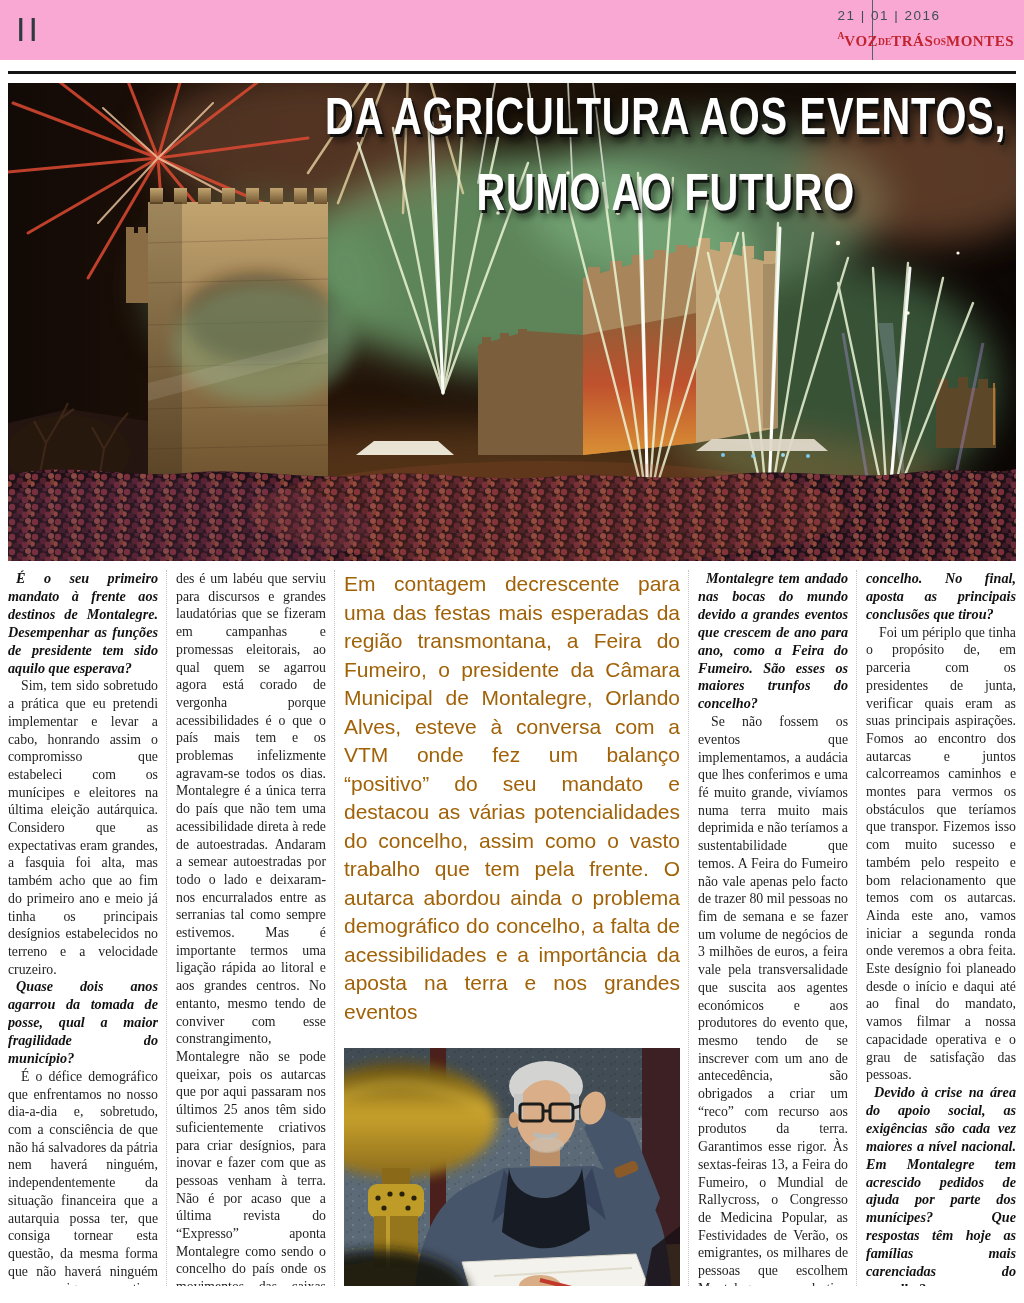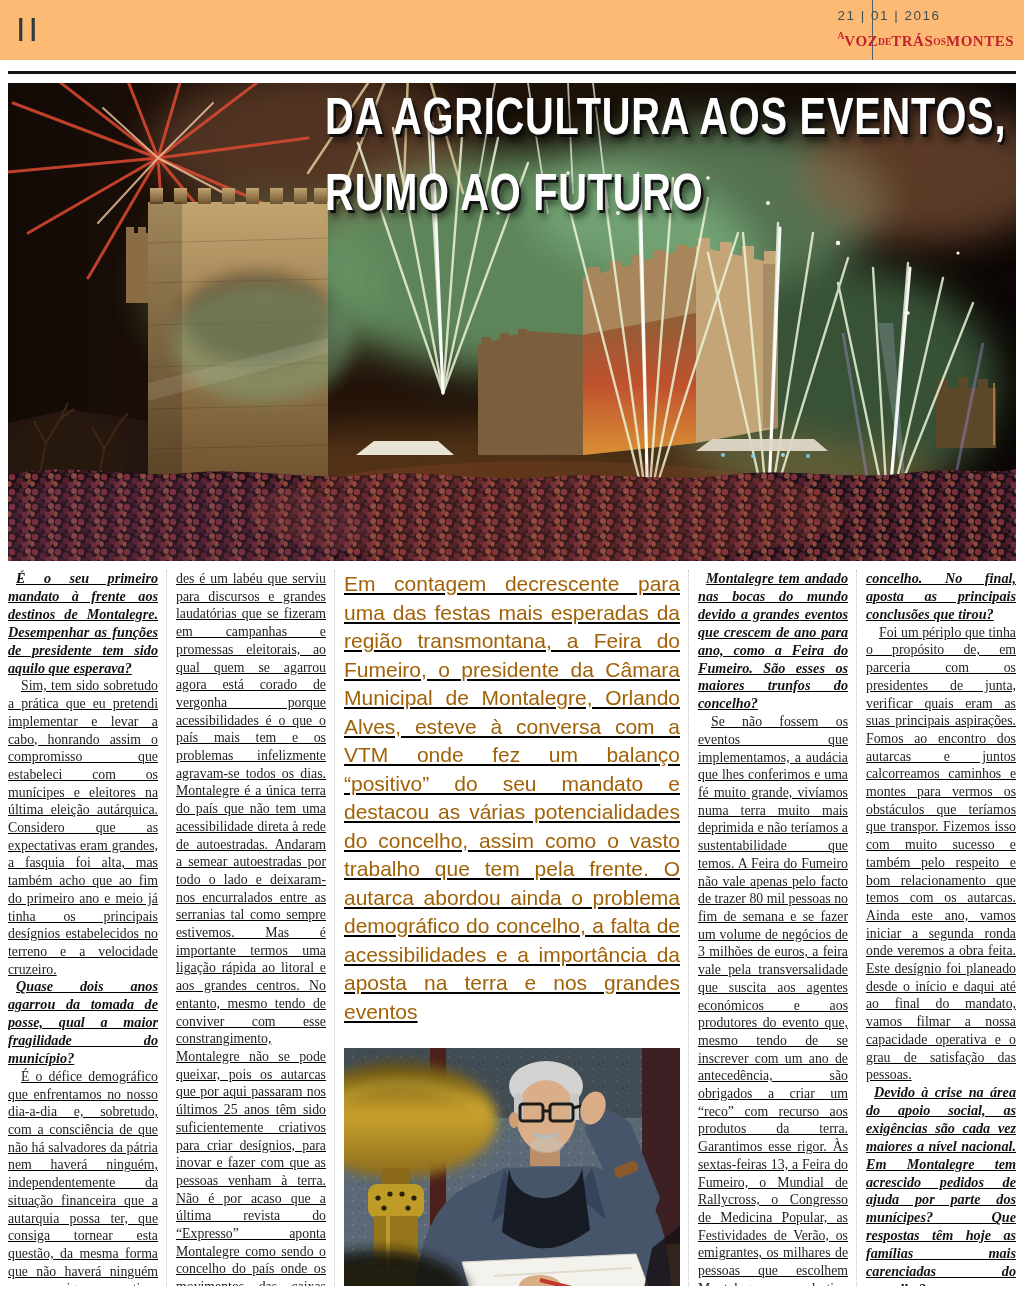--- a/index.html
+++ b/index.html
@@ -1,46 +1,46 @@
 <!DOCTYPE html>
 <html lang="pt"><head>
 <meta charset="utf-8">
 <style>
   html,body{margin:0;padding:0;}
   body{width:1024px;height:1303px;background:#ffffff;overflow:hidden;
        font-family:"Liberation Serif",serif;-webkit-font-smoothing:antialiased;}
   .page{position:relative;width:1024px;height:1303px;background:#fff;}
 
   
-  .masthead{position:relative;height:60px;background:#fdba74;}
+  .masthead{position:relative;height:60px;background:#f9a8d4;}
   .pagenum{position:absolute;left:16px;top:12px;font:400 34px/1 "Liberation Sans",sans-serif;
            color:#2e3a40;letter-spacing:3px;}
   .mh-divider{position:absolute;right:151px;top:0;width:1px;height:60px;background:#50626a;}
   .mh-right{position:absolute;right:10px;top:9px;}
   .date{font:400 13.5px/1 "Liberation Sans",sans-serif;color:#3f4e53;letter-spacing:1.5px;}
   .brand{margin-top:8px;font-family:"Liberation Serif",serif;font-weight:700;color:#c2242e;white-space:nowrap;}
   .b-lg{font-size:15px;letter-spacing:.5px;}
   .b-sm{font-size:9.5px;}
   .sup{vertical-align:7px;}
   .sub{vertical-align:1px;}
 
   .rule{height:3px;background:#141414;margin:11px 8px 9px;}
 
   
   .hero{position:relative;height:478px;margin:0 8px;overflow:hidden;background:#150d08;}
   .hero svg{position:absolute;inset:0;display:block;}
-  .headline{position:absolute;top:8px;right:10px;text-align:left;color:#fff;
+  .headline{position:absolute;top:8px;right:10px;text-align:center;color:#fff;
             font-family:"Liberation Sans",sans-serif;font-weight:700;}
   .hl1,.hl2{font-size:51px;line-height:1;white-space:nowrap;transform:scaleX(.78);
             transform-origin:100% 50%;letter-spacing:1px;
             text-shadow:3px 3px 0 rgba(12,12,12,.92),6px 7px 9px rgba(0,0,0,.55);}
   .hl2{margin-top:25px;}
 
   
-  .content{margin:9px 8px 8px;display:flex;height:716px;overflow:hidden;text-decoration:underline;}
+  .content{margin:9px 8px 8px;display:flex;height:716px;overflow:hidden;}
   .col{overflow:hidden;}
   .col + .col{border-left:1px dotted #c3c3c3;margin-left:8px;padding-left:9px;}
   .c1{width:150px;}.c2{width:150px;}.c3{width:336px;}.c4{width:150px;}.c5{width:150px;}
   .col p{margin:0;text-align:justify;hyphens:auto;}
   .a{font:13.8px/17.7px "Liberation Serif",serif;color:#1e1e1e;text-indent:13px;}
   .q{font-style:italic;font-weight:700;font-size:14.2px;line-height:17.9px;color:#111;
      margin-top:14px;text-indent:8px;}
   .col > :first-child{margin-top:0;}
   .cont{text-indent:0;}
 

